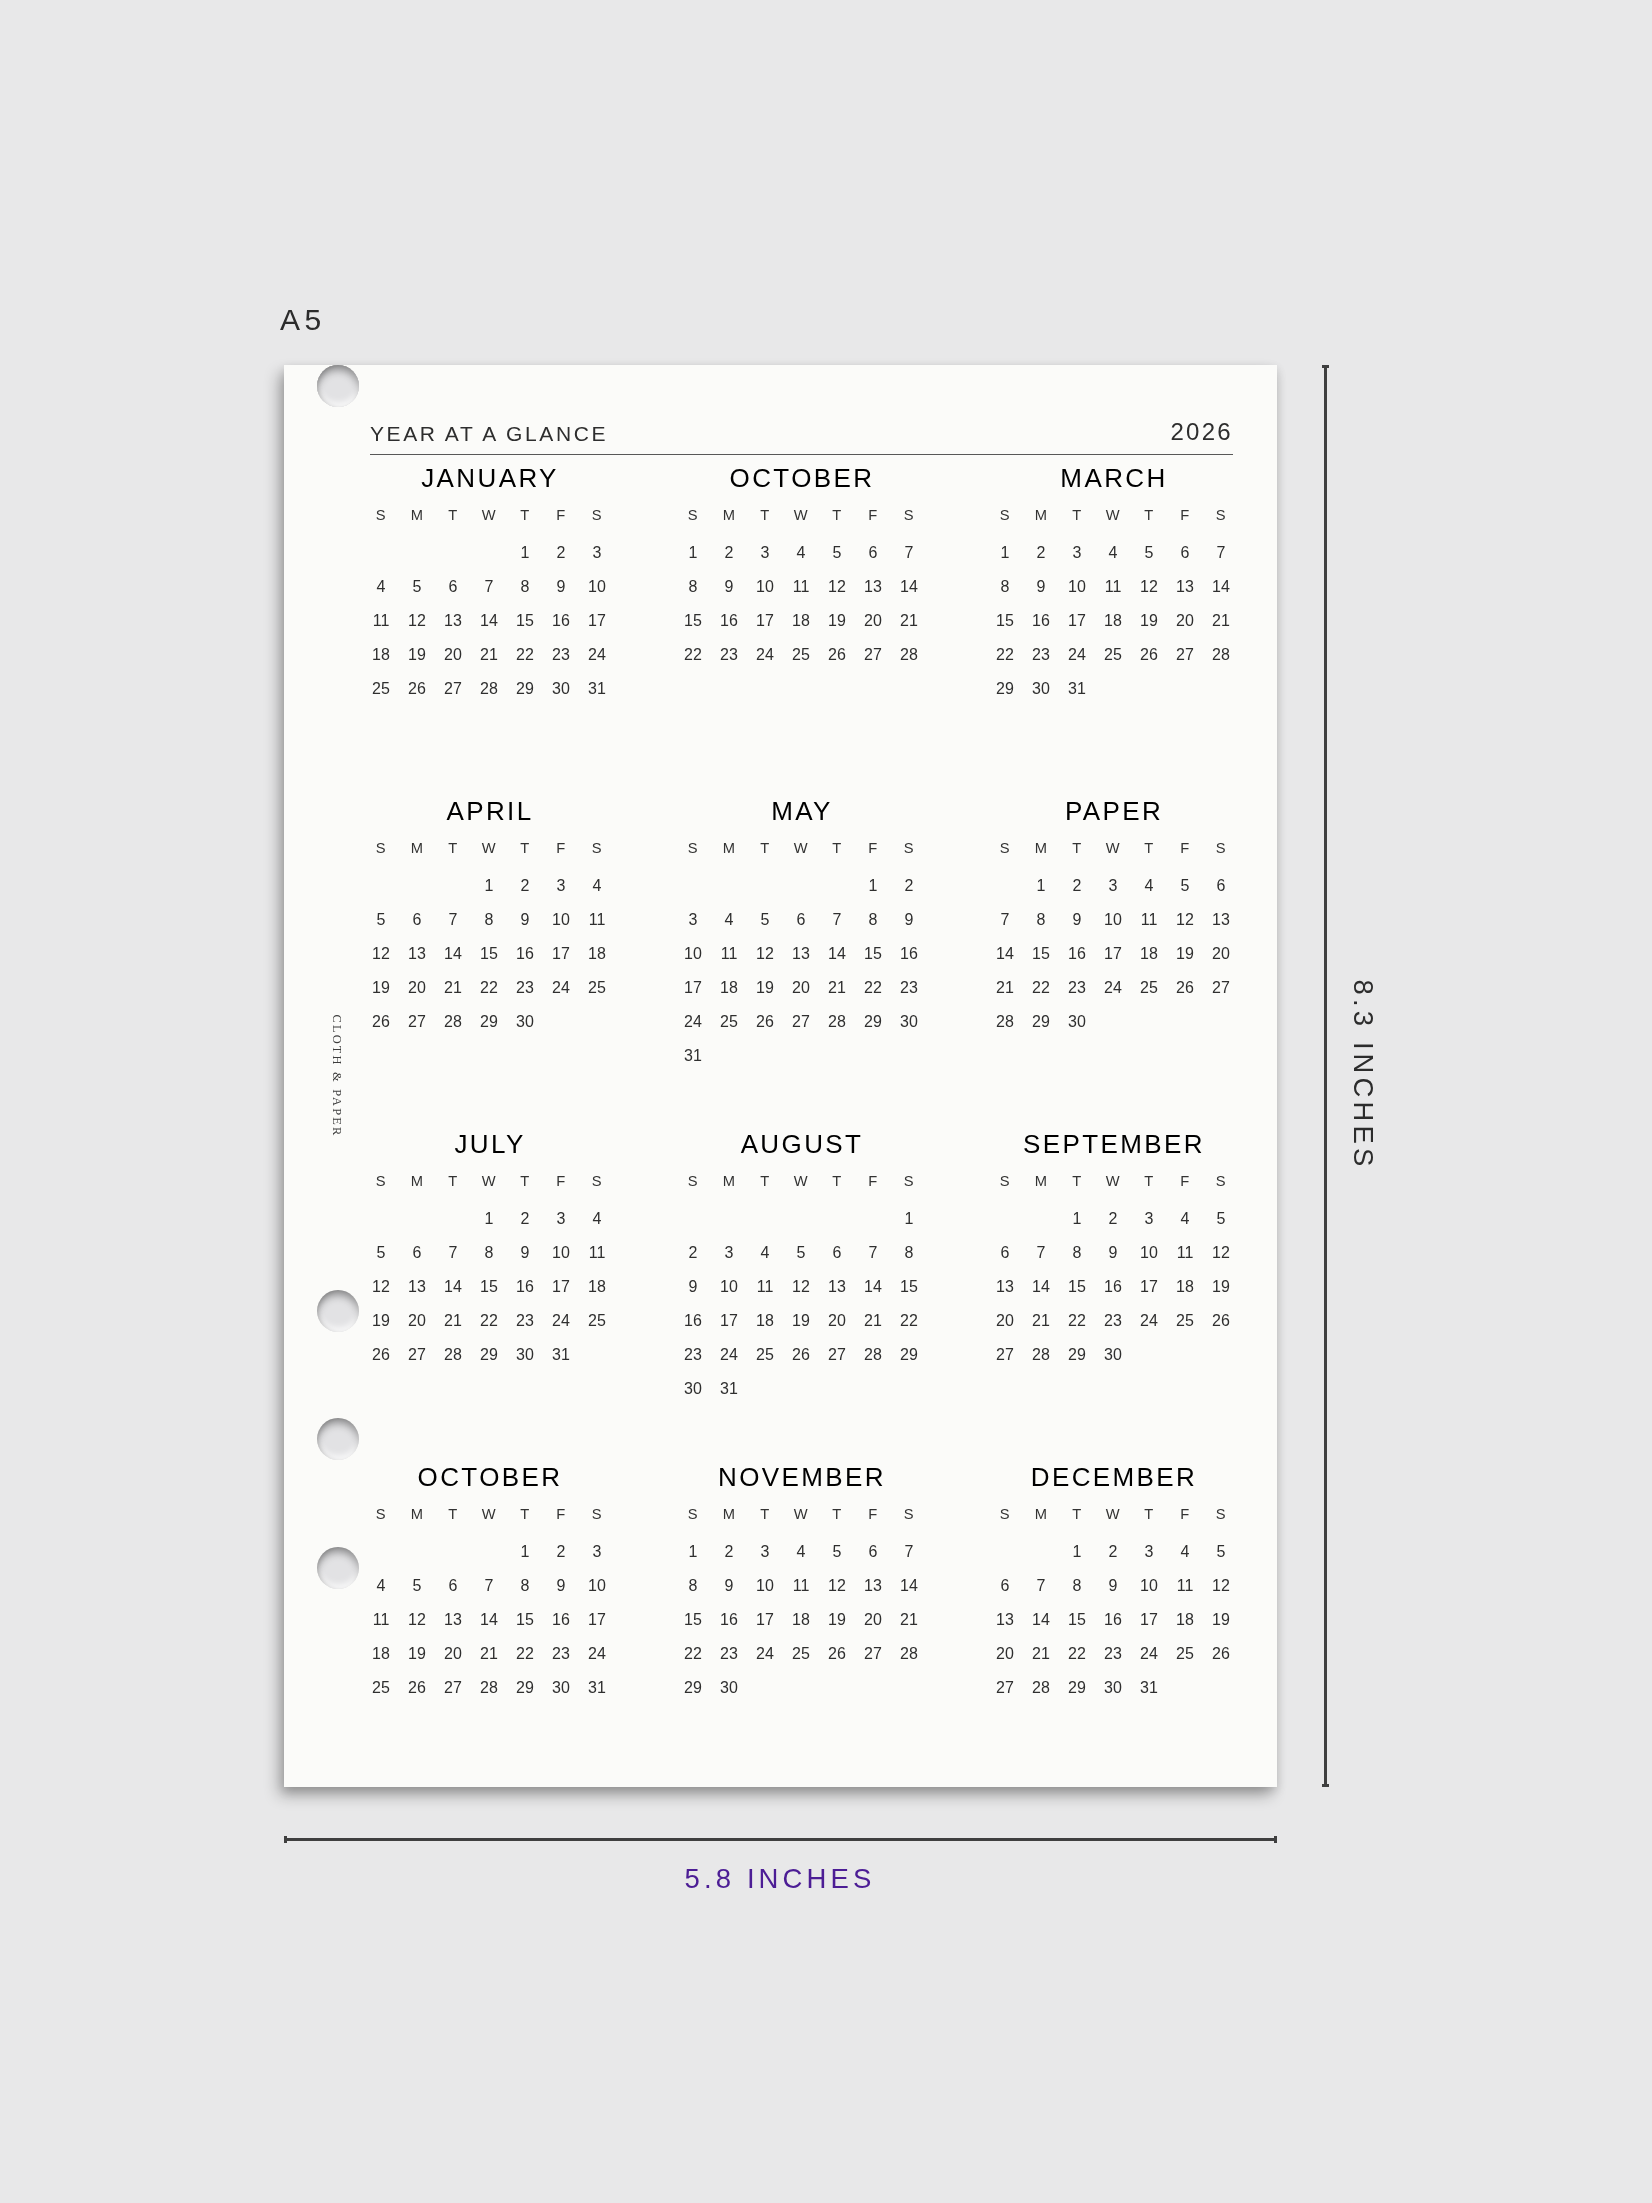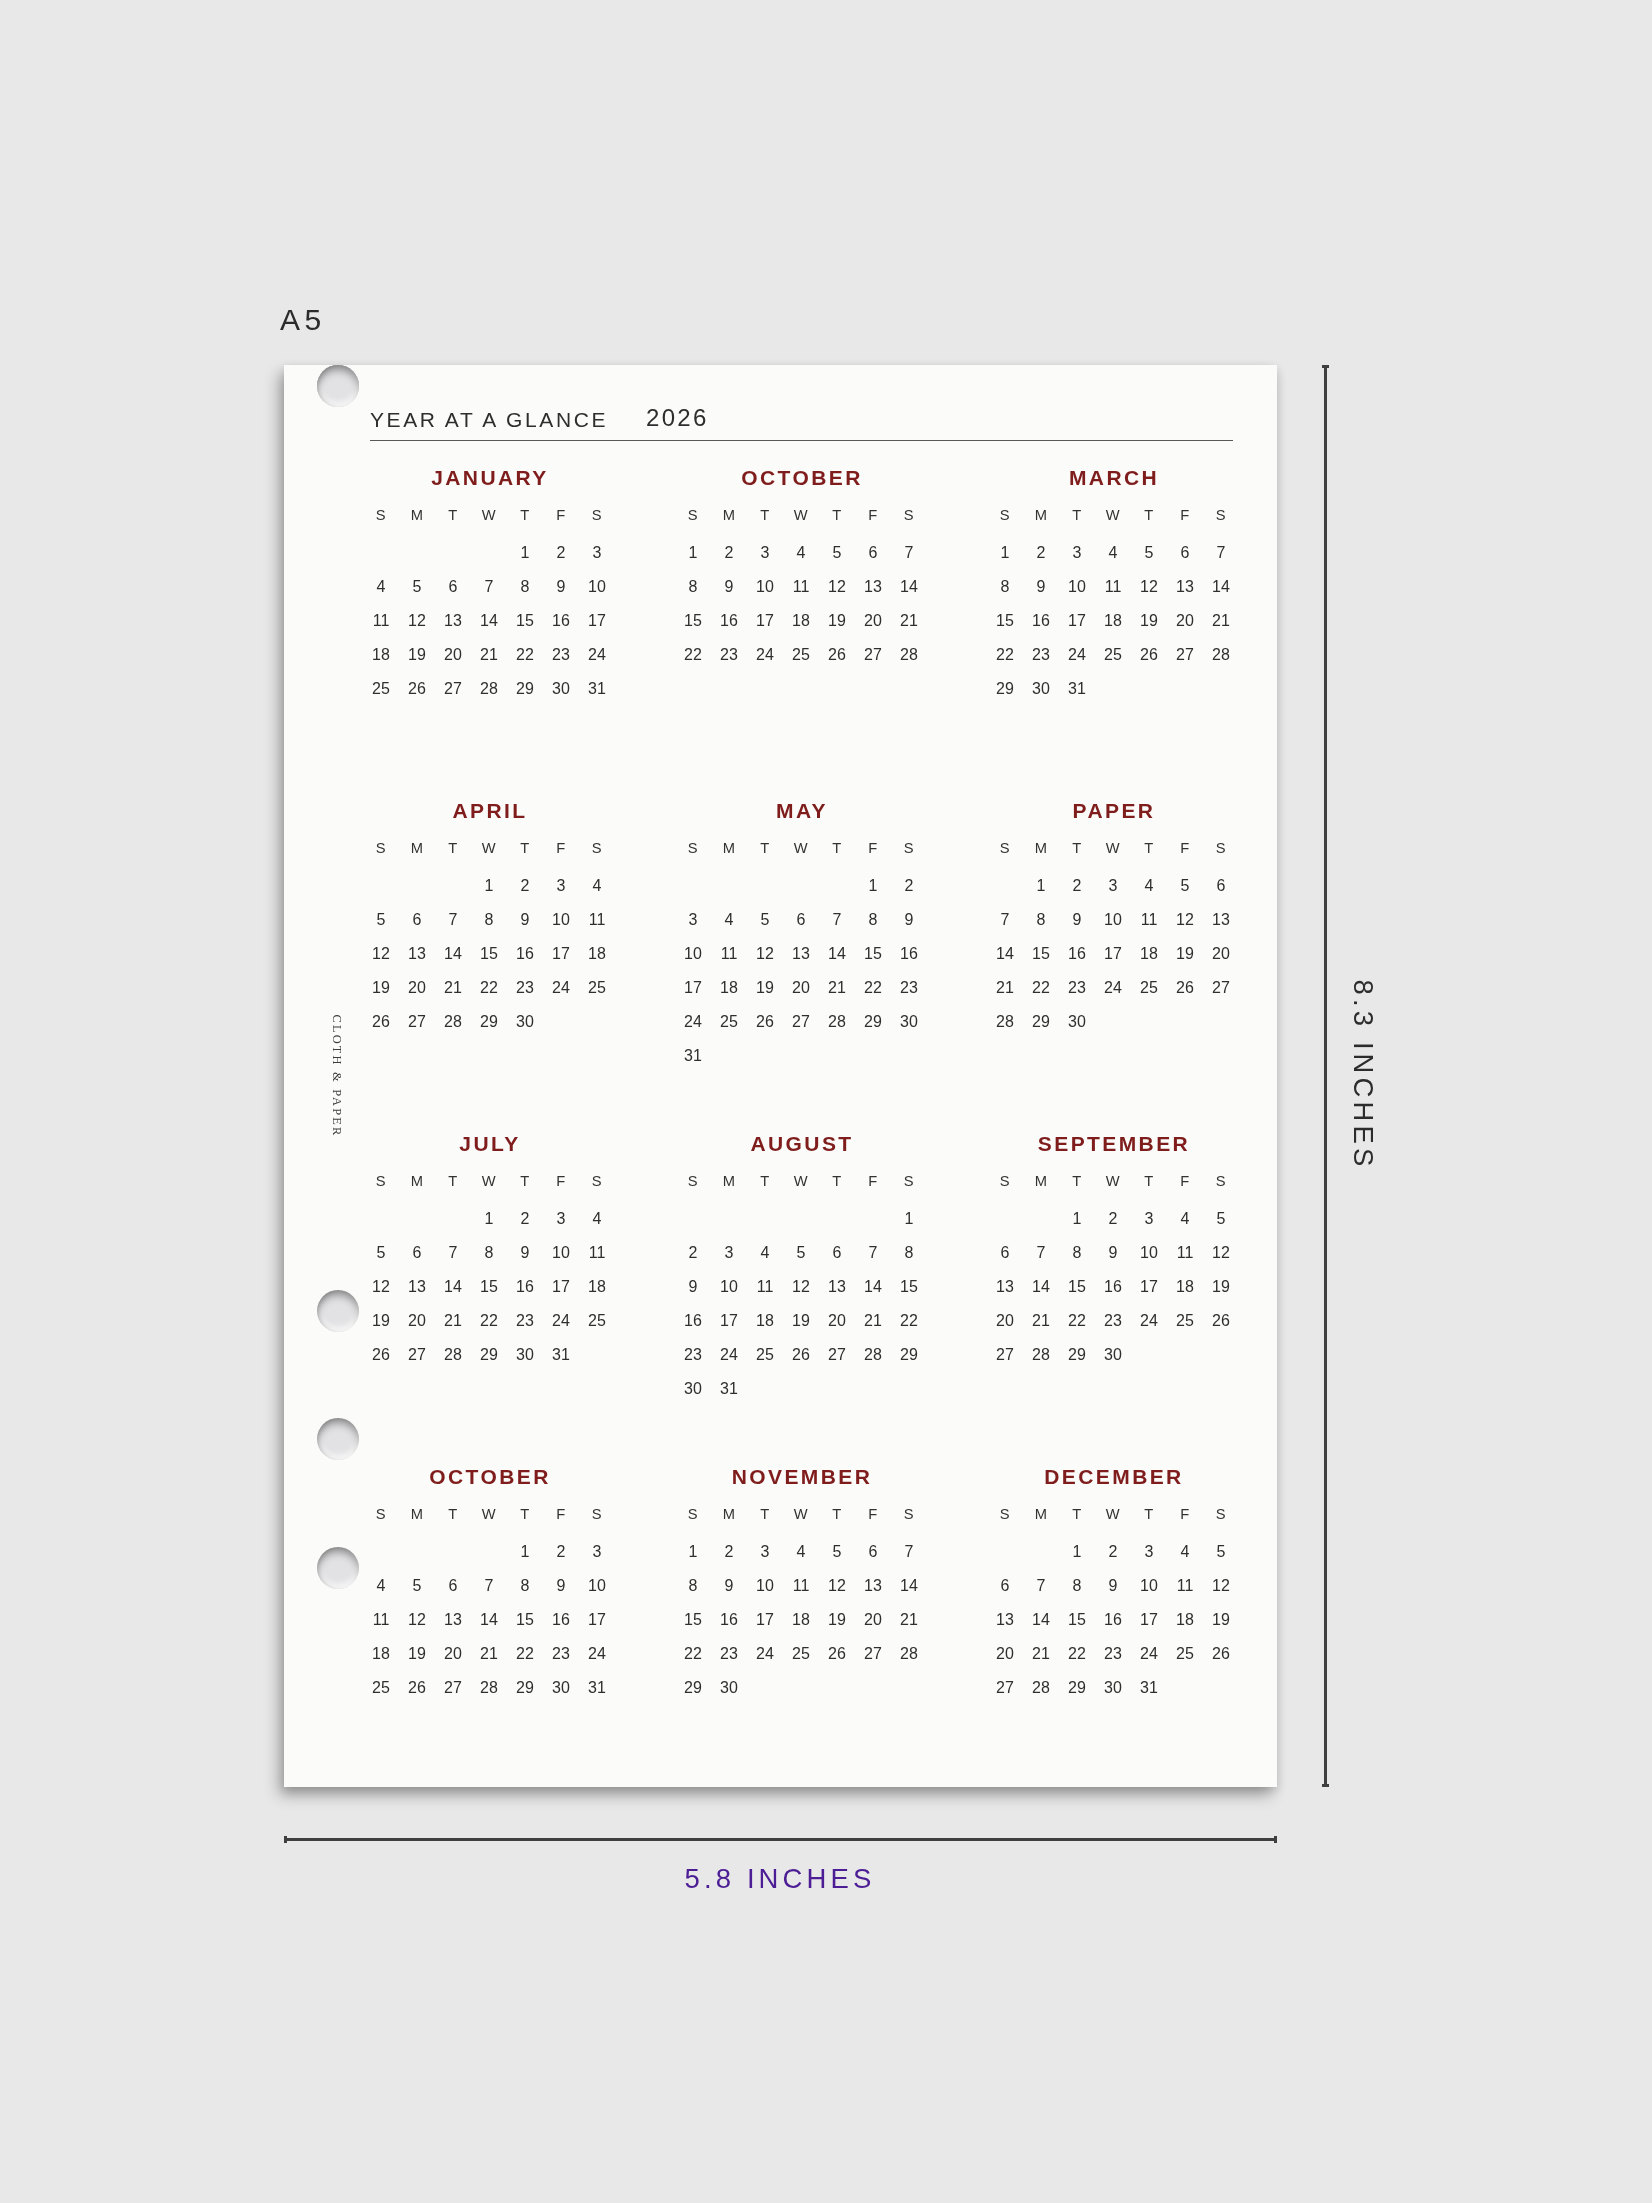--- a/index.html
+++ b/index.html
@@ -19,38 +19,38 @@
   }
 
   
   .page{
     position:absolute;left:284px;top:365px;width:993px;height:1422px;
     background:#fbfbf9;
     box-shadow:-5.5px 9.2px 14.7px rgba(0,0,0,0.30), 0 3.7px 9.2px rgba(0,0,0,0.14);
   }
 
   .page-header{
-    position:absolute;left:86px;top:28px;width:863px;height:39px;
-    display:flex;align-items:flex-end;
+    position:absolute;left:86px;top:42px;width:863px;height:39px;
+    display:flex;justify-content:space-between;align-items:flex-end;
     padding-bottom:8.3px;box-sizing:content-box;
     border-bottom:1.8px solid #585858;
   }
   .page-title{font-size:21px;letter-spacing:2.6px;color:#2e2e2e;}
   .page-year{font-size:24px;letter-spacing:2.3px;color:#2e2e2e;margin-left:38px;}
 
   
   .months-grid{
     position:absolute;left:79px;top:101px;width:879px;
     display:grid;grid-template-columns:repeat(3,254px);column-gap:58px;
     grid-auto-rows:333px;
   }
   .month{width:254px;}
   .month-title{
-    text-align:center;font-size:21px;letter-spacing:2.4px;
-    height:24px;line-height:24px;margin-bottom:11px;color:#7f1d1d;font-weight:bold;
+    text-align:center;font-size:26px;letter-spacing:2.4px;
+    height:24px;line-height:24px;margin-bottom:11px;color:#000000;
   }
   .dow-row{
     display:grid;grid-template-columns:repeat(7,36px);
     height:27.5px;align-items:center;margin-bottom:7.3px;
   }
   .dow-row span{
     text-align:center;font-size:14.7px;letter-spacing:0.5px;color:#333;
   }
   .week-row{
     display:grid;grid-template-columns:repeat(7,36px);

